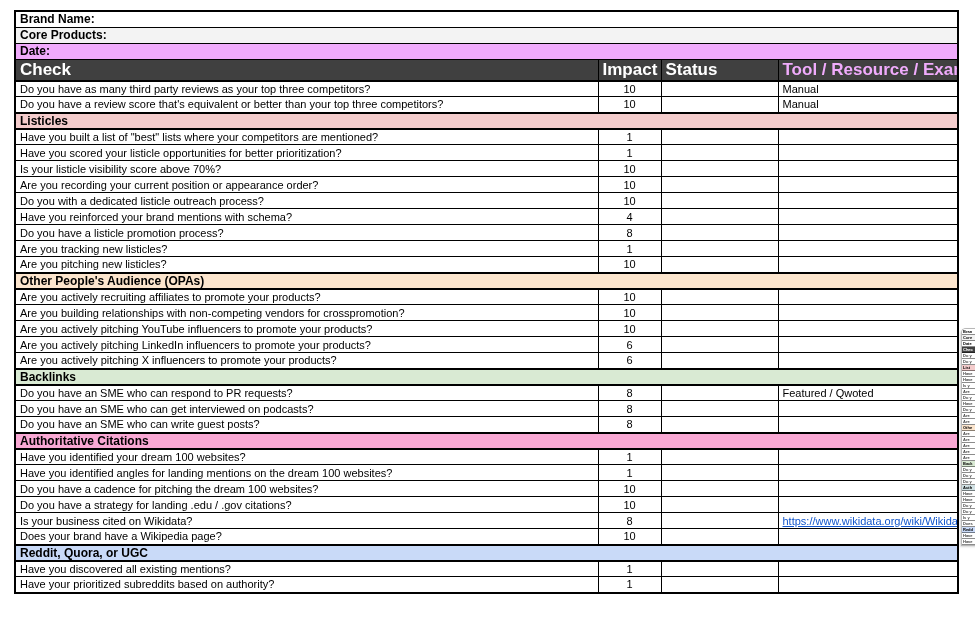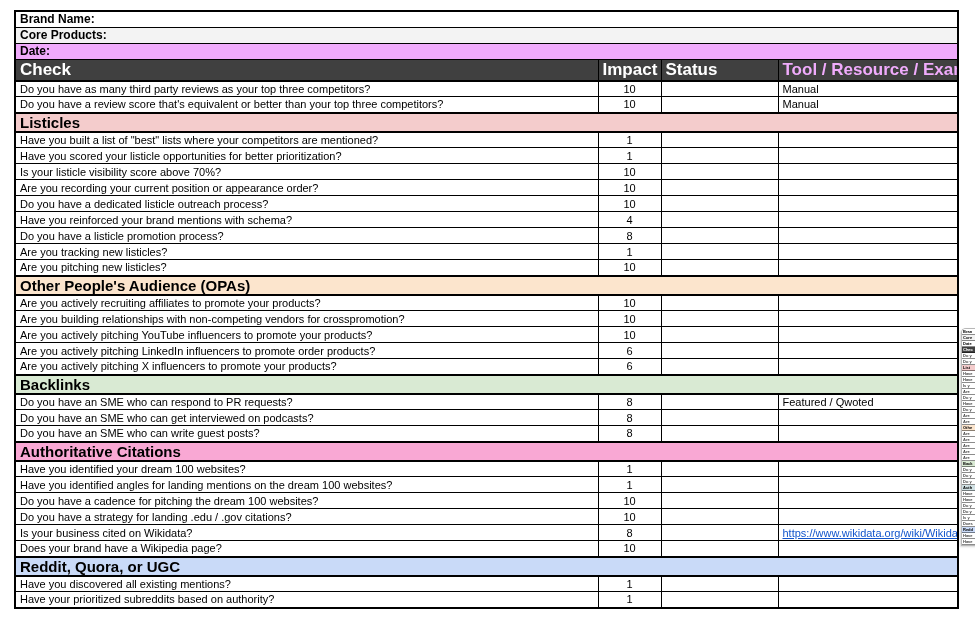--- a/index.html
+++ b/index.html
@@ -7,21 +7,21 @@
     font-family: "Liberation Sans", sans-serif; }
   .page { position: relative; width: 975px; height: 634px; background: #ffffff; overflow: hidden; }
 
   table.sheet { position: absolute; left: 14px; top: 10px; width: 943px;
     border-collapse: collapse; table-layout: fixed; border: 2px solid #000000; }
   table.sheet td { border: 1px solid #000000; height: 16px; padding: 0 4px;
     font-size: 11px; color: #000000; white-space: nowrap; overflow: hidden; vertical-align: middle; }
 
   tr.info-row td { font-weight: bold; font-size: 12px; }
   tr.header-row td { font-weight: bold; font-size: 17px; height: 16px; border-bottom-width: 2px; }
-  tr.section-row td { font-weight: bold; font-size: 15px; border-top-width: 2px; border-bottom-width: 2px; }
+  tr.section-row td { font-weight: bold; font-size: 12px; border-top-width: 2px; border-bottom-width: 2px; }
   td.impact-cell { text-align: center; }
   td.check-cell, td.tool-cell, td.status-cell { text-align: left; }
   a.cell-link { text-decoration: underline; }
 
   
   .minimap { position: absolute; left: 961px; top: 328px; width: 22px; height: 218px;
     background: #ffffff; border: 1px solid #b7b7b7; border-right: none;
     border-radius: 5px 0 0 0; overflow: hidden; display: flex; flex-direction: column;
     box-shadow: -1px 1px 2px rgba(0,0,0,0.15); }
   .minimap .mrow { flex: 1 1 auto; overflow: hidden; font-size: 4px; line-height: 6px;
@@ -88,21 +88,21 @@
           <td class="status-cell"></td>
           <td class="tool-cell"></td>
         </tr>
         <tr class="question-row">
           <td class="check-cell">Are you recording your current position or appearance order?</td>
           <td class="impact-cell">10</td>
           <td class="status-cell"></td>
           <td class="tool-cell"></td>
         </tr>
         <tr class="question-row">
-          <td class="check-cell">Do you have a dedicated listicle outreach process?</td>
+          <td class="check-cell">Do you with a dedicated listicle outreach process?</td>
           <td class="impact-cell">10</td>
           <td class="status-cell"></td>
           <td class="tool-cell"></td>
         </tr>
         <tr class="question-row">
           <td class="check-cell">Have you reinforced your brand mentions with schema?</td>
           <td class="impact-cell">4</td>
           <td class="status-cell"></td>
           <td class="tool-cell"></td>
         </tr>
@@ -139,21 +139,21 @@
           <td class="status-cell"></td>
           <td class="tool-cell"></td>
         </tr>
         <tr class="question-row">
           <td class="check-cell">Are you actively pitching YouTube influencers to promote your products?</td>
           <td class="impact-cell">10</td>
           <td class="status-cell"></td>
           <td class="tool-cell"></td>
         </tr>
         <tr class="question-row">
-          <td class="check-cell">Are you actively pitching LinkedIn influencers to promote order products?</td>
+          <td class="check-cell">Are you actively pitching LinkedIn influencers to promote your products?</td>
           <td class="impact-cell">6</td>
           <td class="status-cell"></td>
           <td class="tool-cell"></td>
         </tr>
         <tr class="question-row">
           <td class="check-cell">Are you actively pitching X influencers to promote your products?</td>
           <td class="impact-cell">6</td>
           <td class="status-cell"></td>
           <td class="tool-cell"></td>
         </tr>

